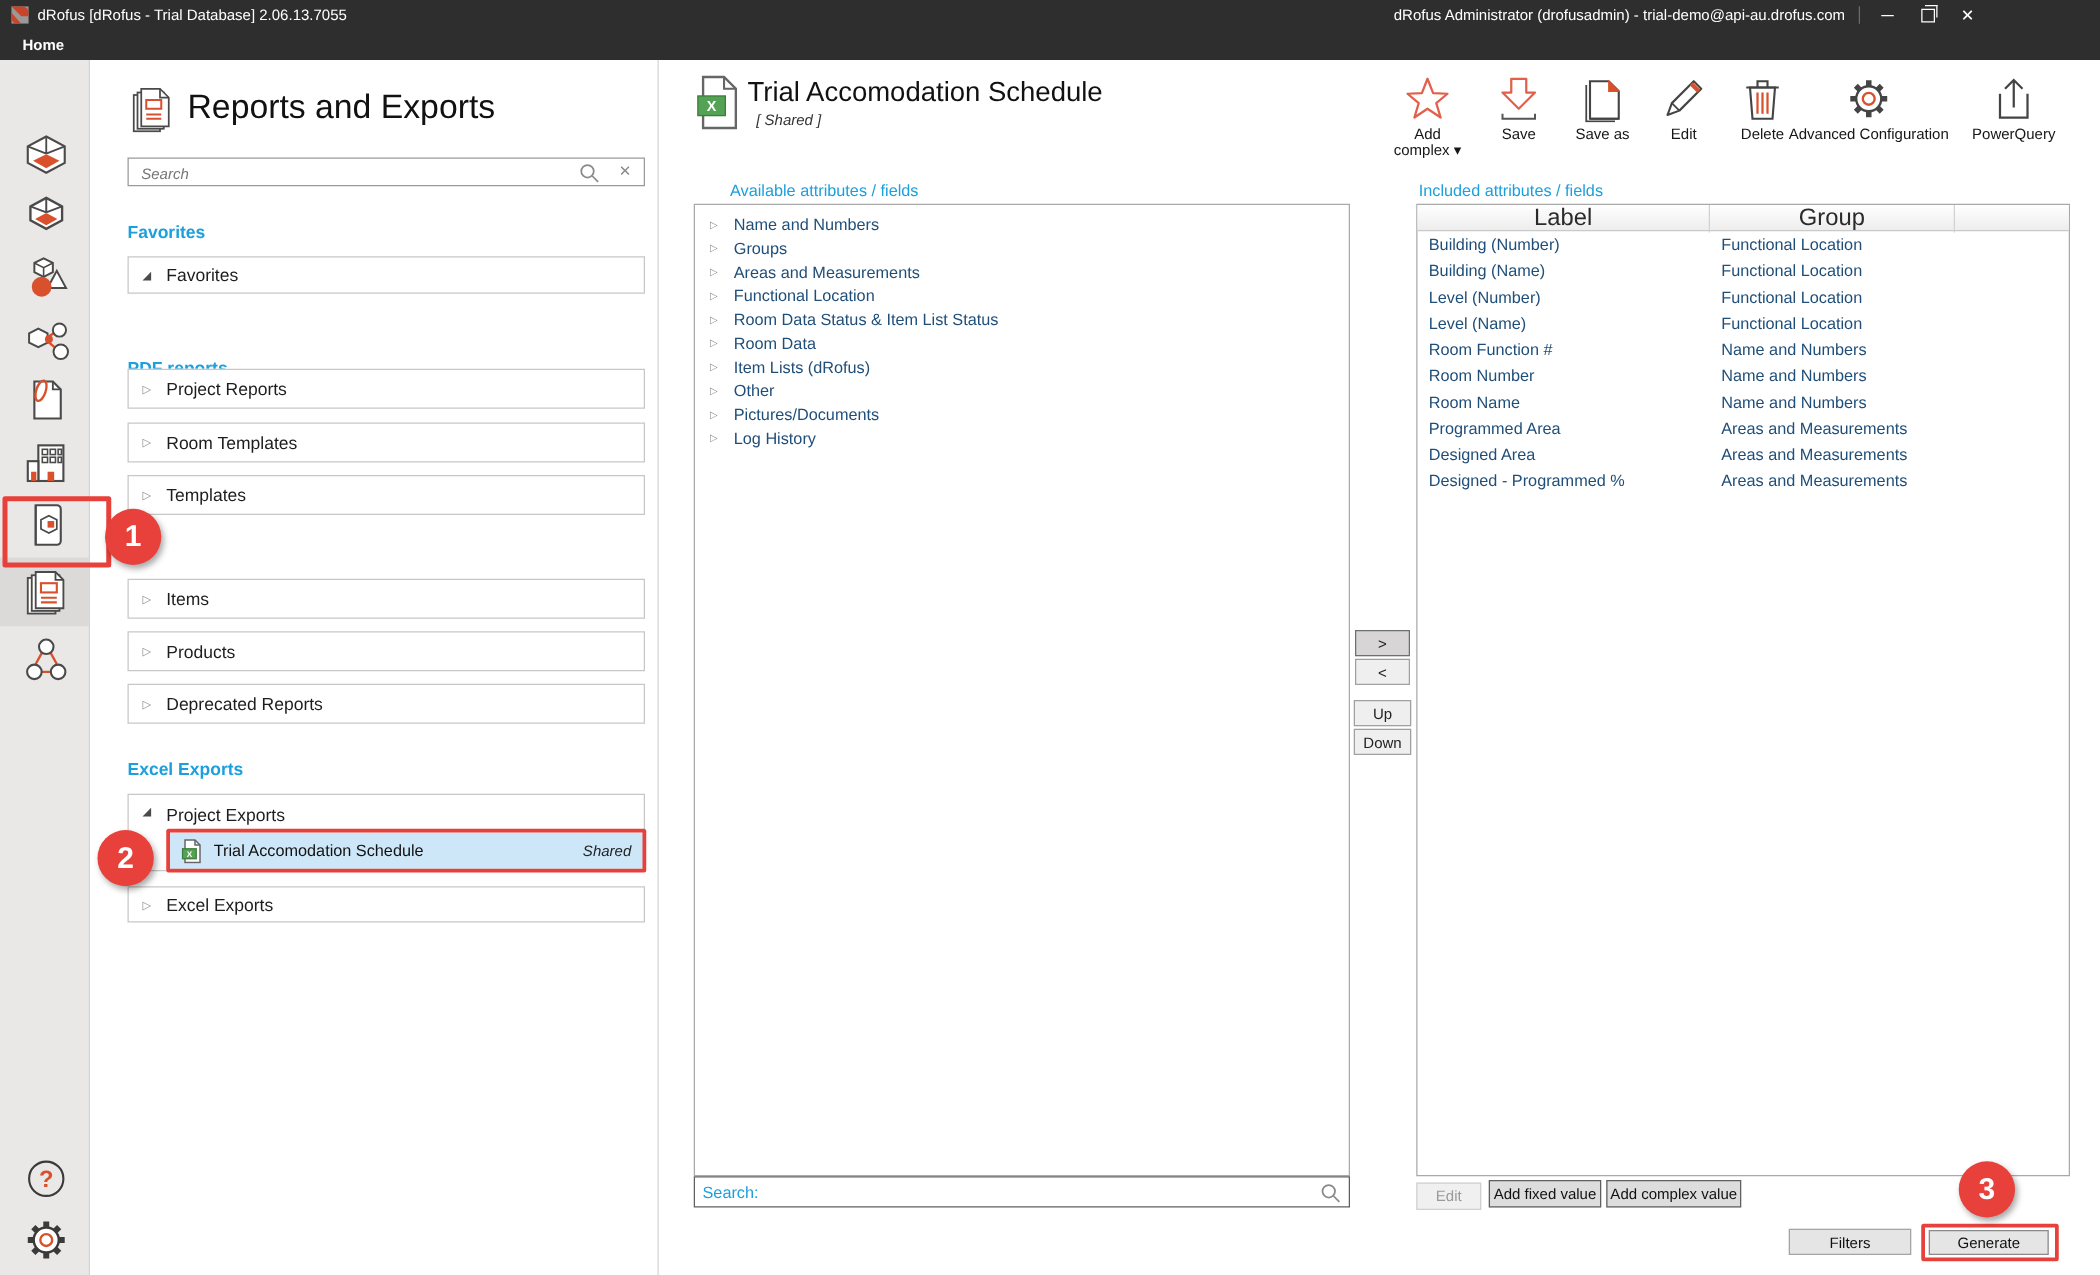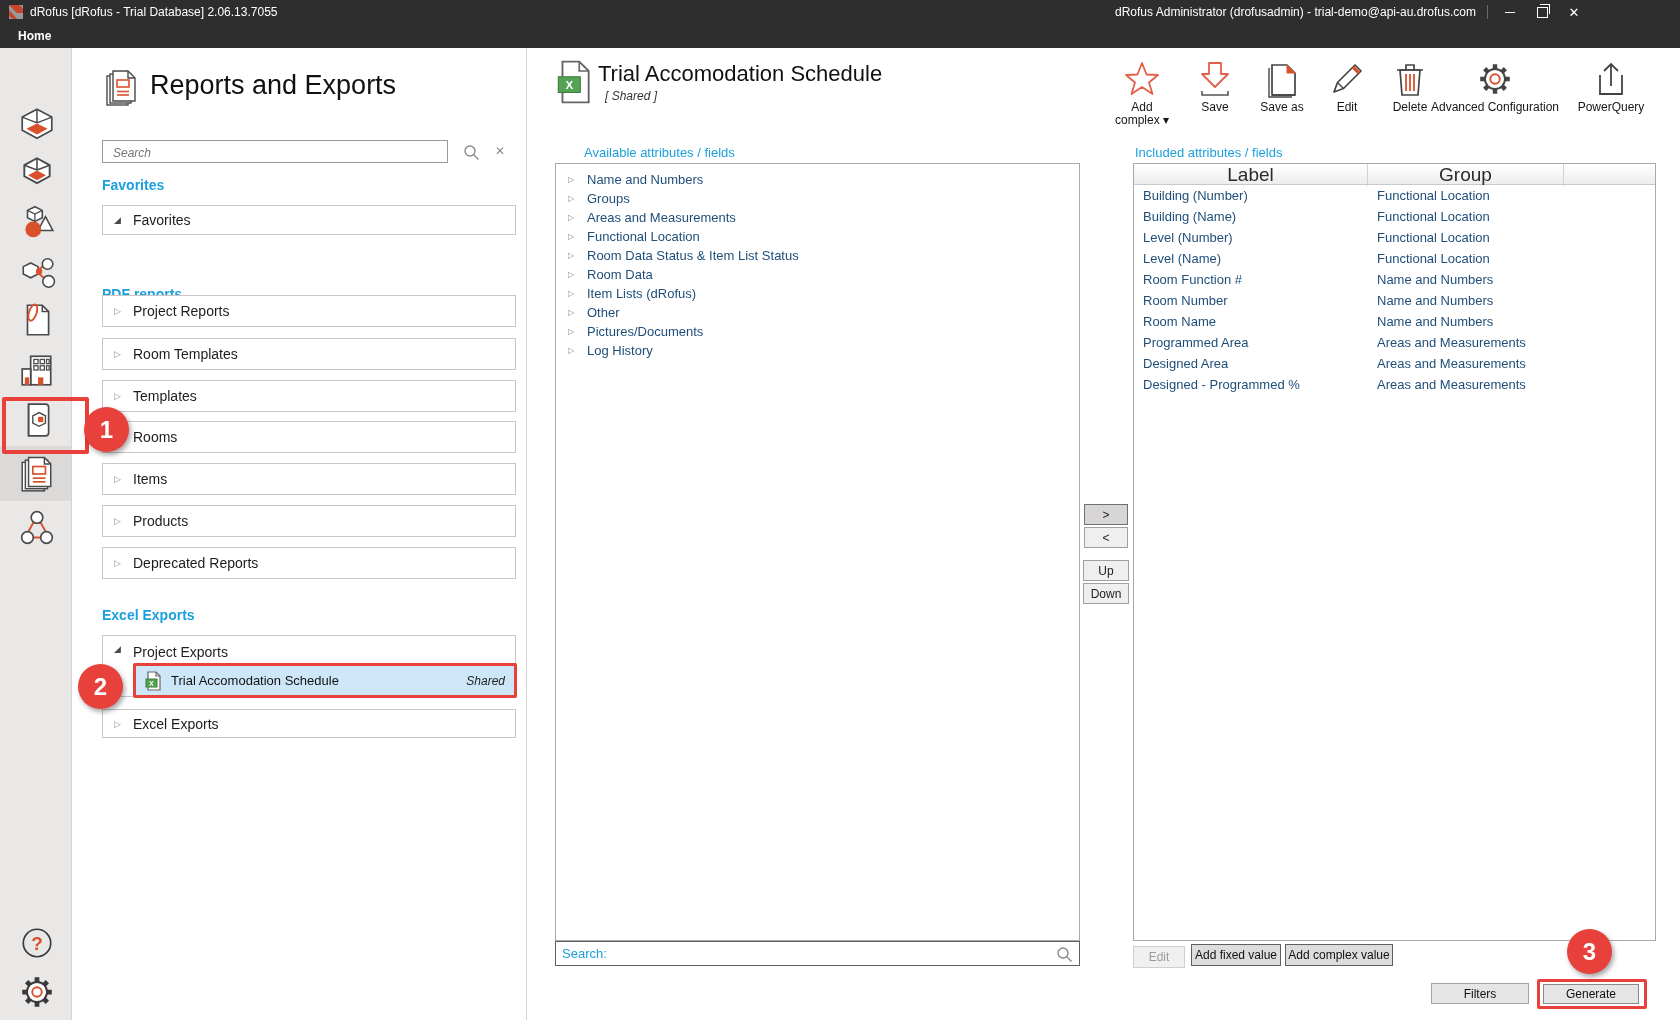--- a/index.html
+++ b/index.html
@@ -15,21 +15,21 @@
   .minbar{display:inline-block;width:10px;height:1px;background:#fff;}
   .maxsq{position:relative;display:inline-block;width:9px;height:9px;border:1px solid #fff;}
   .maxsq:before{content:"";position:absolute;left:2px;top:-4px;width:9px;height:9px;border:1px solid #fff;border-left:none;border-bottom:none;}
   .vline{top:5px;width:1px;height:14px;background:#6a6a6a;}
   
   .sidebar{left:0;top:48px;width:71px;height:972px;background:var(--sidebar-bg);border-right:1px solid #d6d4d3;}
   .sicon{position:absolute;left:18px;width:38px;height:38px;}
   .sicon-sel{position:absolute;left:0;top:398px;width:71px;height:55px;background:var(--sidebar-selected-bg);}
   
   .page-title{left:150px;top:70px;font-size:27px;color:#111;}
-  .searchbox{left:102px;top:140px;width:346px;height:23px;border:1px solid #9c9a99;box-sizing:border-box;background:#fff;}
+  .searchbox{left:102px;top:126px;width:414px;height:23px;border:1px solid #9c9a99;box-sizing:border-box;background:#fff;}
   .searchbox input{position:absolute;left:8px;top:2px;width:350px;height:17px;border:none;outline:none;
       font-family:"Liberation Sans",sans-serif;font-size:12px;font-style:italic;color:#555;background:transparent;}
   .sec-head{left:102px;font-size:14px;font-weight:bold;color:var(--heading-blue);}
   .gbox{left:102px;width:414px;height:32px;border:1px solid #c9c7c6;background:#fff;box-sizing:border-box;
         display:flex;align-items:center;padding-left:11px;font-size:14px;color:#1d1d1d;}
   .exp{font-size:9px;color:#8f8f8f;margin-right:9px;width:10px;display:inline-block;}
   .exp-open{color:#4a4a4a;}
   .subrow{left:136px;top:666px;width:379px;height:29px;background:var(--selection-blue);display:flex;align-items:center;
           font-size:13px;color:#111;}
   .shared-badge{position:absolute;right:10px;font-style:italic;font-size:12px;color:#222;}
@@ -243,24 +243,20 @@
     <span>Project Reports</span>
   </div>
   <div class="abs gbox" style="top:338px;">
     <span class="exp">▷</span>
     <span>Room Templates</span>
   </div>
   <div class="abs gbox" style="top:380px;">
     <span class="exp">▷</span>
     <span>Templates</span>
   </div>
-  <div class="abs gbox" style="top:421px;">
-    <span class="exp">▷</span>
-    <span>Rooms</span>
-  </div>
   <div class="abs gbox" style="top:463px;">
     <span class="exp">▷</span>
     <span>Items</span>
   </div>
   <div class="abs gbox" style="top:505px;">
     <span class="exp">▷</span>
     <span>Products</span>
   </div>
   <div class="abs gbox" style="top:547px;">
     <span class="exp">▷</span>

